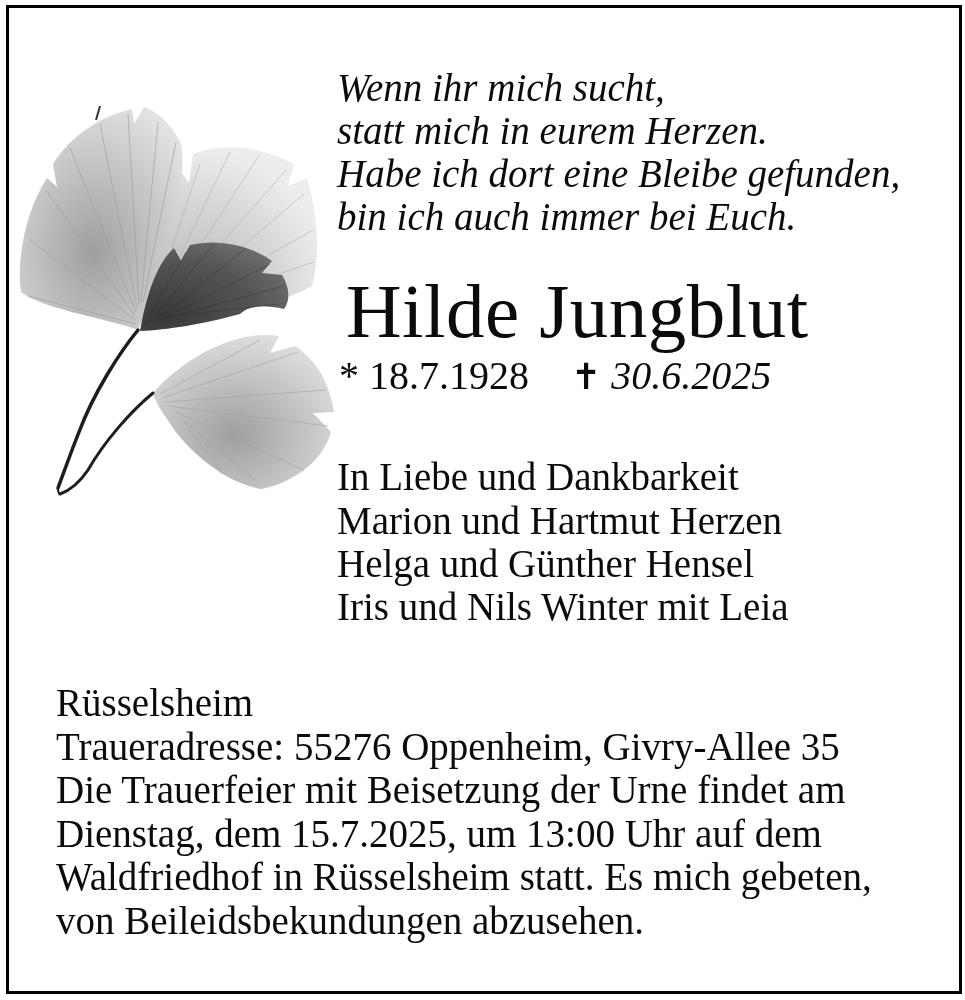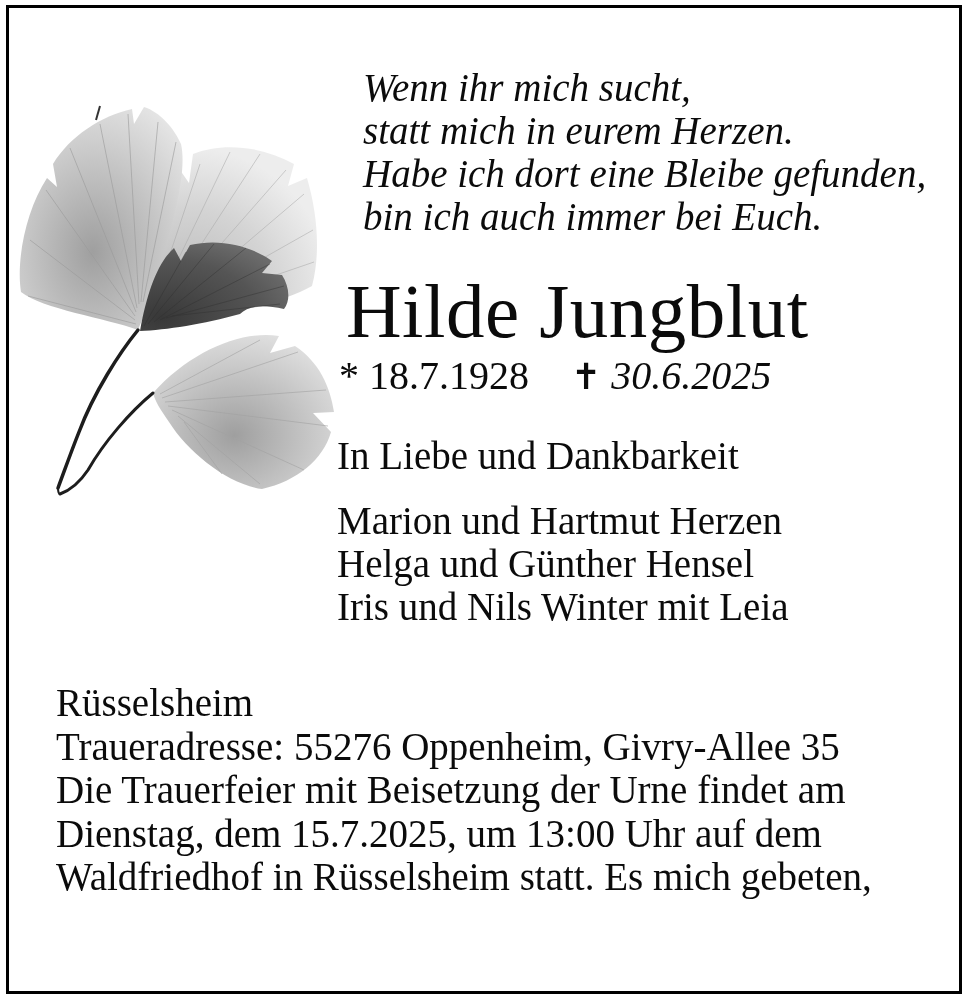--- a/index.html
+++ b/index.html
@@ -26,21 +26,20 @@
     width:334px;height:412px;
   }
   .leaf-art svg{width:100%;height:100%;display:block;}
   .poem{
     position:absolute;
     left:337px;top:66px;
     font-style:italic;
     font-size:39px;
     line-height:43px;
     white-space:nowrap;
-    margin-left:26px;
   }
   .name{
     position:absolute;
     left:334px;top:256px;
     margin:12px;
     font-weight:normal;
     font-size:77px;
     line-height:86px;
     white-space:nowrap;
     letter-spacing:0.5px;
@@ -49,21 +48,21 @@
     position:absolute;
     left:339px;top:352px;
     font-size:40px;
     line-height:48px;
     white-space:nowrap;
   }
   .dates .death{margin-left:42px;font-style:italic;}
   .dates .cross{font-family:"DejaVu Sans","Liberation Serif",sans-serif;font-size:36px;}
   .tribute{
     position:absolute;
-    left:337px;top:433px;
+    left:337px;top:454px;
     font-size:39px;
     line-height:46px;
     white-space:nowrap;
   }
   .mourners{
     position:absolute;
     left:337px;top:499px;
     font-size:39px;
     line-height:43px;
     white-space:nowrap;
@@ -203,13 +202,14 @@
   <div class="line">Helga und Günther Hensel</div>
   <div class="line">Iris und Nils Winter mit Leia</div>
 </div>
 
 <div class="bottom-block">
   <div class="line">Rüsselsheim</div>
   <div class="line">Traueradresse: 55276 Oppenheim, Givry-Allee 35</div>
   <div class="line">Die Trauerfeier mit Beisetzung der Urne findet am</div>
   <div class="line">Dienstag, dem 15.7.2025, um 13:00 Uhr auf dem</div>
   <div class="line">Waldfriedhof in Rüsselsheim statt. Es mich gebeten,</div>
+  <div class="line">von Beileidsbekundungen abzusehen.</div>
 </div>
 
 </body></html>

